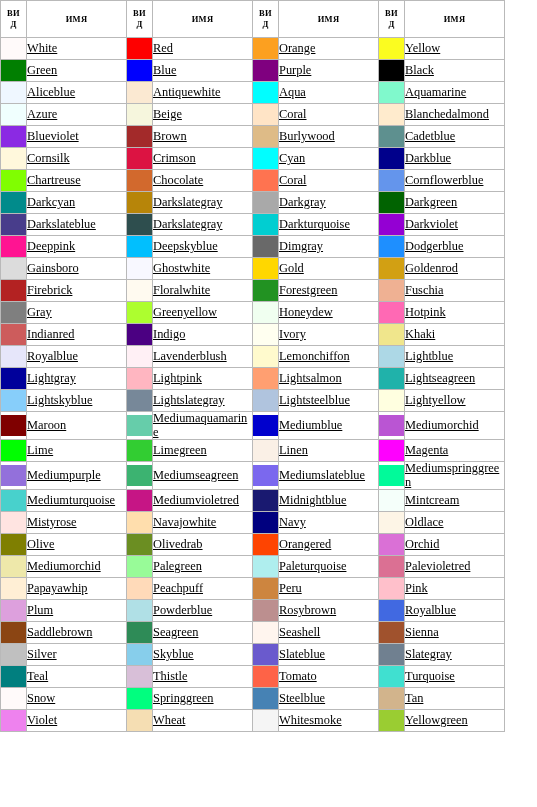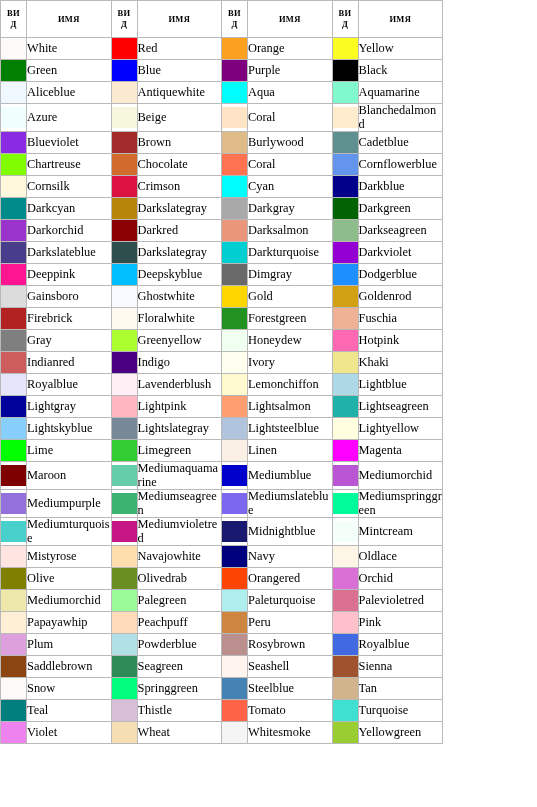--- a/index.html
+++ b/index.html
@@ -6,21 +6,21 @@
   html,body{margin:0;padding:0;background:#ffffff;}
   body{
     font-family:"Liberation Serif","DejaVu Serif",serif;
     width:537px;
     height:807px;
     overflow:hidden;
   }
   #colorTable{
     border-collapse:separate;
     border-spacing:0;
-    width:443px;
+    width:505px;
     table-layout:fixed;
     border-top:1px solid #b9b9b9;
     border-left:1px solid #b9b9b9;
   }
   #colorTable td,#colorTable th{
     border-right:1px solid #b9b9b9;
     border-bottom:1px solid #b9b9b9;
     padding:0;
     vertical-align:middle;
     overflow:hidden;
@@ -52,21 +52,21 @@
     font-size:12.4px;
     line-height:13.5px;
     color:#000;
     padding:0 0 0 3px;
     letter-spacing:0px;
     word-wrap:break-word;
     white-space:normal;
   }
   td.nm-w{width:85px;}
   td.nm-w2{width:109px;}
-  tr.r{height:21px;}
+  tr.r{height:21px;text-decoration:underline;}
   
 </style>
 </head>
 <body>
 
 <table id="colorTable">
   <thead>
     <tr>
       <th class="hdr hdr-vid">
         <span>ВИ</span><br>
@@ -176,92 +176,74 @@
           <span class="sw" style="background: rgb(222, 187, 135);"></span>
         </td>
         <td class="nm nm-w2">Burlywood</td>
         <td class="swatch">
           <span class="sw" style="background: rgb(94, 144, 143);"></span>
         </td>
         <td class="nm nm-w2">Cadetblue</td>
       </tr>
       <tr class="r">
         <td class="swatch">
+          <span class="sw" style="background: rgb(255, 248, 220);"></span>
+        </td>
+        <td class="nm nm-w">Cornsilk</td>
+        <td class="swatch">
+          <span class="sw" style="background: rgb(220, 19, 66);"></span>
+        </td>
+        <td class="nm nm-w2">Crimson</td>
+        <td class="swatch">
+          <span class="sw" style="background: rgb(1, 254, 255);"></span>
+        </td>
+        <td class="nm nm-w2">Cyan</td>
+        <td class="swatch">
+          <span class="sw" style="background: rgb(0, 0, 139);"></span>
+        </td>
+        <td class="nm nm-w2">Darkblue</td>
+      </tr>
+      <tr class="r">
+        <td class="swatch">
           <span class="sw" style="background: rgb(128, 254, 1);"></span>
         </td>
         <td class="nm nm-w">Chartreuse</td>
         <td class="swatch">
           <span class="sw" style="background: rgb(210, 105, 45);"></span>
         </td>
         <td class="nm nm-w2">Chocolate</td>
         <td class="swatch">
           <span class="sw" style="background: rgb(255, 115, 80);"></span>
         </td>
         <td class="nm nm-w2">Coral</td>
         <td class="swatch">
           <span class="sw" style="background: rgb(100, 149, 236);"></span>
         </td>
         <td class="nm nm-w2">Cornflowerblue</td>
       </tr>
       <tr class="r">
         <td class="swatch">
-          <span class="sw" style="background: rgb(255, 248, 220);"></span>
-        </td>
-        <td class="nm nm-w">Cornsilk</td>
-        <td class="swatch">
-          <span class="sw" style="background: rgb(220, 19, 66);"></span>
-        </td>
-        <td class="nm nm-w2">Crimson</td>
-        <td class="swatch">
-          <span class="sw" style="background: rgb(1, 254, 255);"></span>
-        </td>
-        <td class="nm nm-w2">Cyan</td>
-        <td class="swatch">
-          <span class="sw" style="background: rgb(0, 0, 139);"></span>
-        </td>
-        <td class="nm nm-w2">Darkblue</td>
-      </tr>
-      <tr class="r">
-        <td class="swatch">
           <span class="sw" style="background: rgb(1, 139, 139);"></span>
         </td>
         <td class="nm nm-w">Darkcyan</td>
         <td class="swatch">
           <span class="sw" style="background: rgb(183, 133, 9);"></span>
         </td>
         <td class="nm nm-w2">Darkslategray</td>
         <td class="swatch">
           <span class="sw" style="background: rgb(169, 169, 169);"></span>
         </td>
         <td class="nm nm-w2">Darkgray</td>
         <td class="swatch">
           <span class="sw" style="background: rgb(1, 99, 1);"></span>
         </td>
         <td class="nm nm-w2">Darkgreen</td>
       </tr>
       <tr class="r">
         <td class="swatch">
-          <span class="sw" style="background: rgb(153, 51, 204);"></span>
-        </td>
-        <td class="nm nm-w">Darkorchid</td>
-        <td class="swatch">
-          <span class="sw" style="background: rgb(139, 0, 0);"></span>
-        </td>
-        <td class="nm nm-w2">Darkred</td>
-        <td class="swatch">
-          <span class="sw" style="background: rgb(233, 150, 122);"></span>
-        </td>
-        <td class="nm nm-w2">Darksalmon</td>
-        <td class="swatch">
-          <span class="sw" style="background: rgb(143, 188, 139);"></span>
-        </td>
-        <td class="nm nm-w2">Darkseagreen</td>
-      </tr>
-      <tr class="r">
-        <td class="swatch">
           <span class="sw" style="background: rgb(72, 61, 139);"></span>
         </td>
         <td class="nm nm-w">Darkslateblue</td>
         <td class="swatch">
           <span class="sw" style="background: rgb(46, 78, 78);"></span>
         </td>
         <td class="nm nm-w2">Darkslategray</td>
         <td class="swatch">
           <span class="sw" style="background: rgb(1, 206, 209);"></span>
         </td>
@@ -410,56 +392,56 @@
           <span class="sw" style="background: rgb(176, 196, 222);"></span>
         </td>
         <td class="nm nm-w2">Lightsteelblue</td>
         <td class="swatch">
           <span class="sw" style="background: rgb(255, 255, 224);"></span>
         </td>
         <td class="nm nm-w2">Lightyellow</td>
       </tr>
       <tr class="r">
         <td class="swatch">
+          <span class="sw" style="background: rgb(127, 0, 0);"></span>
+        </td>
+        <td class="nm nm-w">Maroon</td>
+        <td class="swatch">
+          <span class="sw" style="background: rgb(102, 205, 170);"></span>
+        </td>
+        <td class="nm nm-w2">Mediumaquamarine</td>
+        <td class="swatch">
+          <span class="sw" style="background: rgb(0, 0, 205);"></span>
+        </td>
+        <td class="nm nm-w2">Mediumblue</td>
+        <td class="swatch">
+          <span class="sw" style="background: rgb(186, 85, 211);"></span>
+        </td>
+        <td class="nm nm-w2">Mediumorchid</td>
+      </tr>
+      <tr class="r">
+        <td class="swatch">
           <span class="sw" style="background: rgb(1, 254, 1);"></span>
         </td>
         <td class="nm nm-w">Lime</td>
         <td class="swatch">
           <span class="sw" style="background: rgb(50, 205, 50);"></span>
         </td>
         <td class="nm nm-w2">Limegreen</td>
         <td class="swatch">
           <span class="sw" style="background: rgb(250, 240, 230);"></span>
         </td>
         <td class="nm nm-w2">Linen</td>
         <td class="swatch">
           <span class="sw" style="background: rgb(254, 1, 254);"></span>
         </td>
         <td class="nm nm-w2">Magenta</td>
       </tr>
       <tr class="r">
         <td class="swatch">
-          <span class="sw" style="background: rgb(127, 0, 0);"></span>
-        </td>
-        <td class="nm nm-w">Maroon</td>
-        <td class="swatch">
-          <span class="sw" style="background: rgb(102, 205, 170);"></span>
-        </td>
-        <td class="nm nm-w2">Mediumaquamarine</td>
-        <td class="swatch">
-          <span class="sw" style="background: rgb(0, 0, 205);"></span>
-        </td>
-        <td class="nm nm-w2">Mediumblue</td>
-        <td class="swatch">
-          <span class="sw" style="background: rgb(186, 85, 211);"></span>
-        </td>
-        <td class="nm nm-w2">Mediumorchid</td>
-      </tr>
-      <tr class="r">
-        <td class="swatch">
           <span class="sw" style="background: rgb(147, 112, 219);"></span>
         </td>
         <td class="nm nm-w">Mediumpurple</td>
         <td class="swatch">
           <span class="sw" style="background: rgb(60, 179, 113);"></span>
         </td>
         <td class="nm nm-w2">Mediumseagreen</td>
         <td class="swatch">
           <span class="sw" style="background: rgb(123, 104, 238);"></span>
         </td>
@@ -590,53 +572,71 @@
           <span class="sw" style="background: rgb(255, 245, 238);"></span>
         </td>
         <td class="nm nm-w2">Seashell</td>
         <td class="swatch">
           <span class="sw" style="background: rgb(160, 82, 45);"></span>
         </td>
         <td class="nm nm-w2">Sienna</td>
       </tr>
       <tr class="r">
         <td class="swatch">
+          <span class="sw" style="background: rgb(192, 192, 192);"></span>
+        </td>
+        <td class="nm nm-w">Silver</td>
+        <td class="swatch">
+          <span class="sw" style="background: rgb(135, 206, 235);"></span>
+        </td>
+        <td class="nm nm-w2">Skyblue</td>
+        <td class="swatch">
+          <span class="sw" style="background: rgb(106, 90, 205);"></span>
+        </td>
+        <td class="nm nm-w2">Slateblue</td>
+        <td class="swatch">
+          <span class="sw" style="background: rgb(112, 128, 144);"></span>
+        </td>
+        <td class="nm nm-w2">Slategray</td>
+      </tr>
+      <tr class="r">
+        <td class="swatch">
+          <span class="sw" style="background: rgb(1, 127, 127);"></span>
+        </td>
+        <td class="nm nm-w">Teal</td>
+        <td class="swatch">
+          <span class="sw" style="background: rgb(216, 191, 216);"></span>
+        </td>
+        <td class="nm nm-w2">Thistle</td>
+        <td class="swatch">
+          <span class="sw" style="background: rgb(254, 99, 71);"></span>
+        </td>
+        <td class="nm nm-w2">Tomato</td>
+        <td class="swatch">
+          <span class="sw" style="background: rgb(64, 224, 208);"></span>
+        </td>
+        <td class="nm nm-w2">Turquoise</td>
+      </tr>
+      <tr class="r">
+        <td class="swatch">
           <span class="sw" style="background: rgb(255, 250, 250);"></span>
         </td>
         <td class="nm nm-w">Snow</td>
         <td class="swatch">
           <span class="sw" style="background: rgb(1, 254, 127);"></span>
         </td>
         <td class="nm nm-w2">Springgreen</td>
         <td class="swatch">
           <span class="sw" style="background: rgb(70, 130, 180);"></span>
         </td>
         <td class="nm nm-w2">Steelblue</td>
         <td class="swatch">
           <span class="sw" style="background: rgb(210, 180, 140);"></span>
         </td>
         <td class="nm nm-w2">Tan</td>
-      </tr>
-      <tr class="r">
-        <td class="swatch">
-          <span class="sw" style="background: rgb(1, 127, 127);"></span>
-        </td>
-        <td class="nm nm-w">Teal</td>
-        <td class="swatch">
-          <span class="sw" style="background: rgb(216, 191, 216);"></span>
-        </td>
-        <td class="nm nm-w2">Thistle</td>
-        <td class="swatch">
-          <span class="sw" style="background: rgb(254, 99, 71);"></span>
-        </td>
-        <td class="nm nm-w2">Tomato</td>
-        <td class="swatch">
-          <span class="sw" style="background: rgb(64, 224, 208);"></span>
-        </td>
-        <td class="nm nm-w2">Turquoise</td>
       </tr>
       <tr class="r">
         <td class="swatch">
           <span class="sw" style="background: rgb(238, 130, 238);"></span>
         </td>
         <td class="nm nm-w">Violet</td>
         <td class="swatch">
           <span class="sw" style="background: rgb(245, 222, 179);"></span>
         </td>
         <td class="nm nm-w2">Wheat</td>

